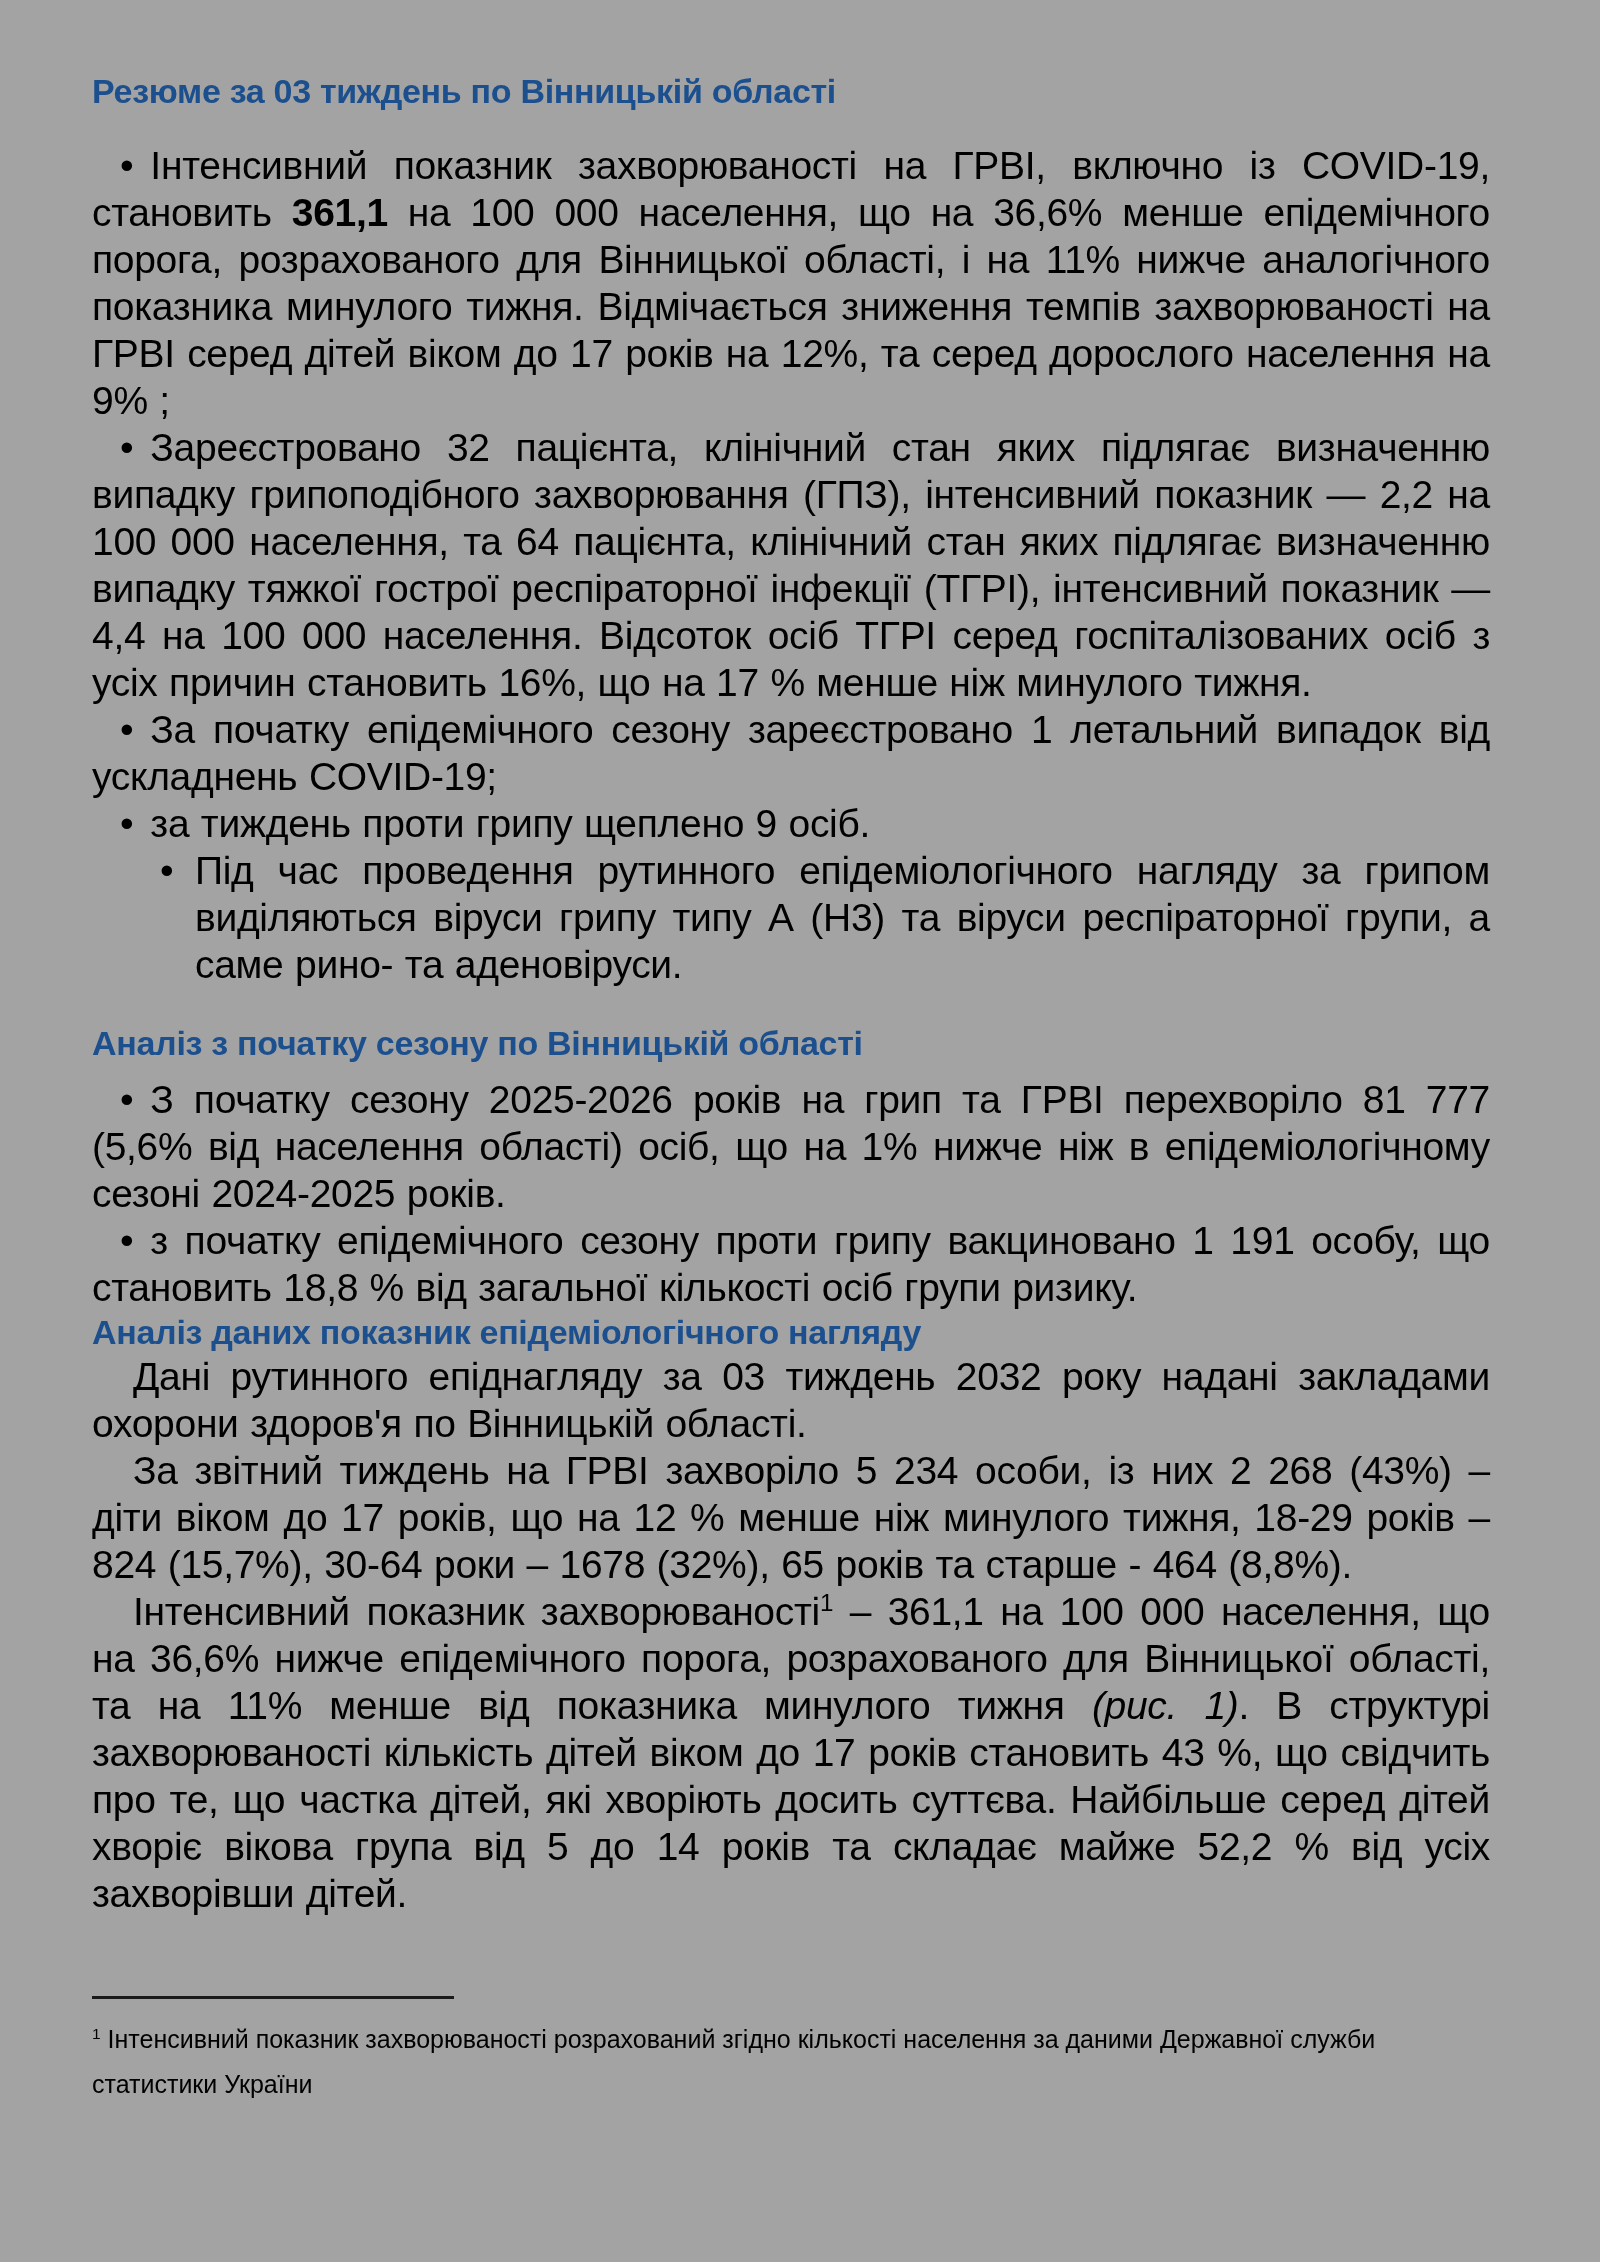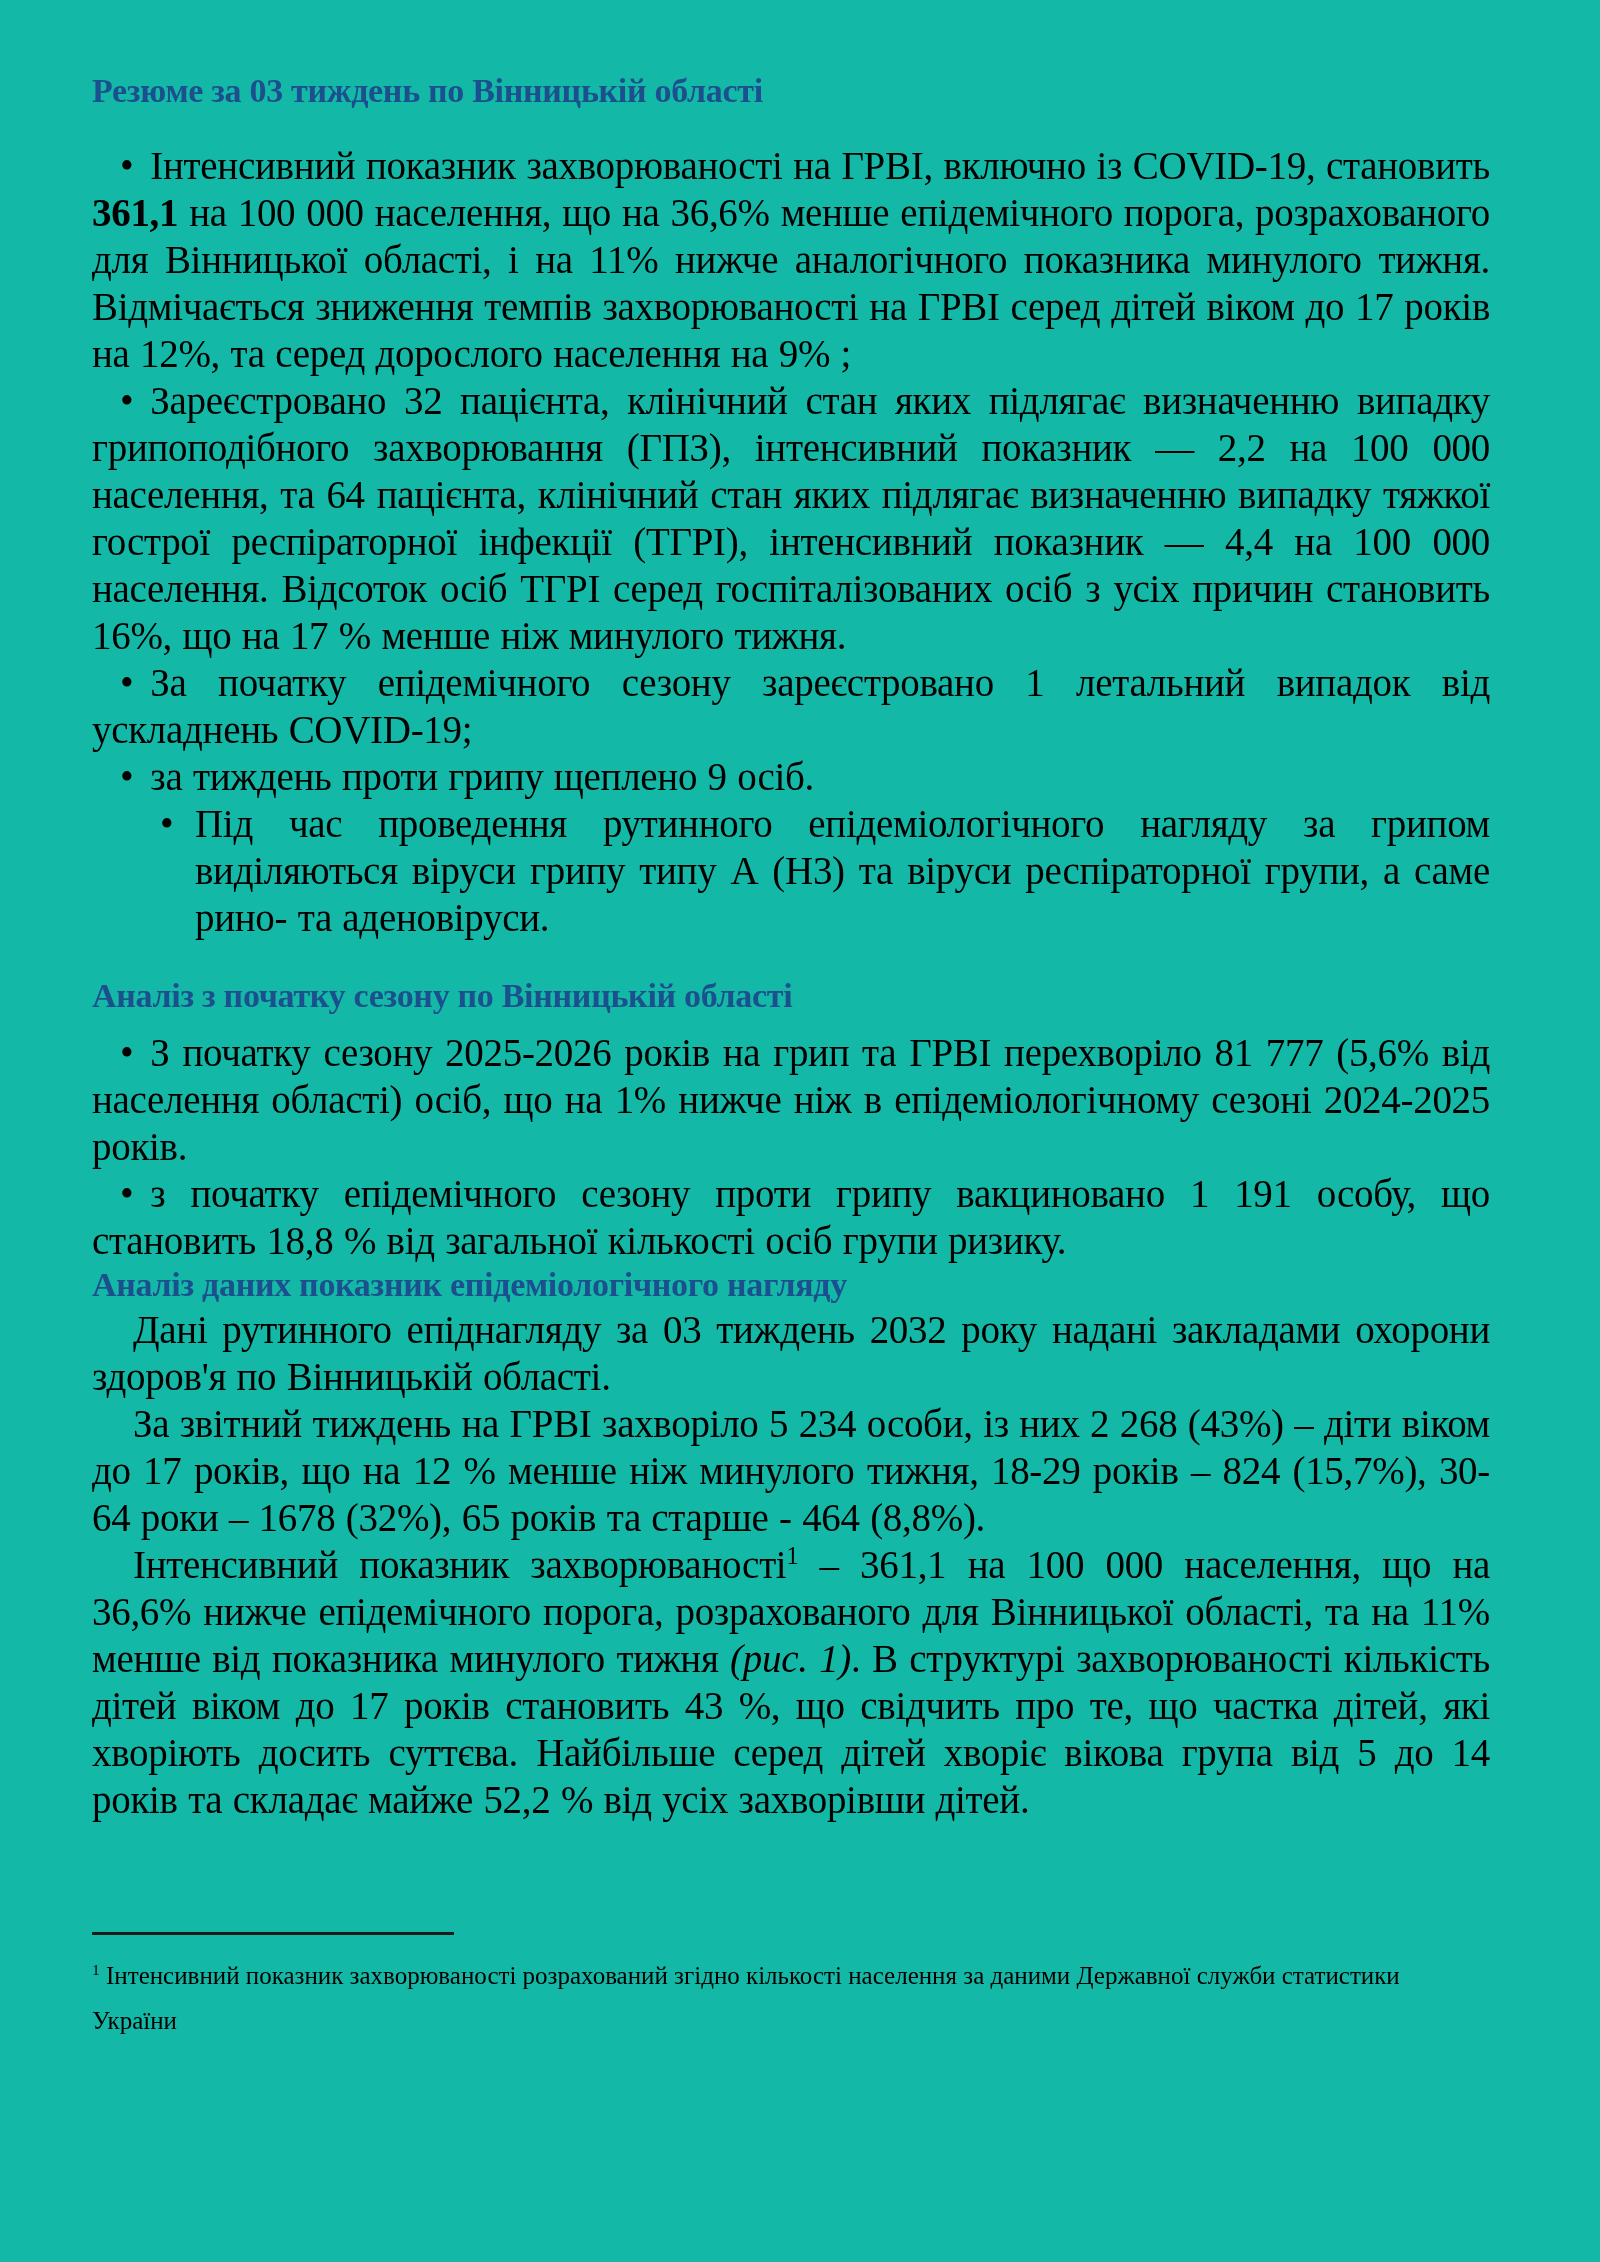--- a/index.html
+++ b/index.html
@@ -4,22 +4,22 @@
 <style>
   html, body {
     margin: 0;
     padding: 0;
     background: #ffffff;
   }
   .page {
     position: relative;
     width: 1600px;
     height: 2262px;
-    background: #14b8a6;
-    font-family: Liberation Serif, serif;
+    background: #a3a3a3;
+    font-family: Liberation Sans, sans-serif;
     color: #000000;
     box-sizing: border-box;
     overflow: hidden;
     padding-left: 27px;
   }
   .content {
     position: absolute;
     left: 92px;
     top: 70px;
     width: 1398px;
@@ -61,21 +61,21 @@
   .b { font-weight: bold; }
   em { font-style: italic; }
   sup {
     font-size: 0.62em;
     line-height: 0;
     vertical-align: super;
   }
   .footnote-block {
     position: absolute;
     left: 92px;
-    top: 1932px;
+    top: 1996px;
     width: 1360px;
   }
   .footnote-rule {
     width: 362px;
     border: none;
     border-top: 3px solid #1a1a1a;
     margin: 0 0 18px 0;
   }
   .footnote-text {
     font-size: 25px;

